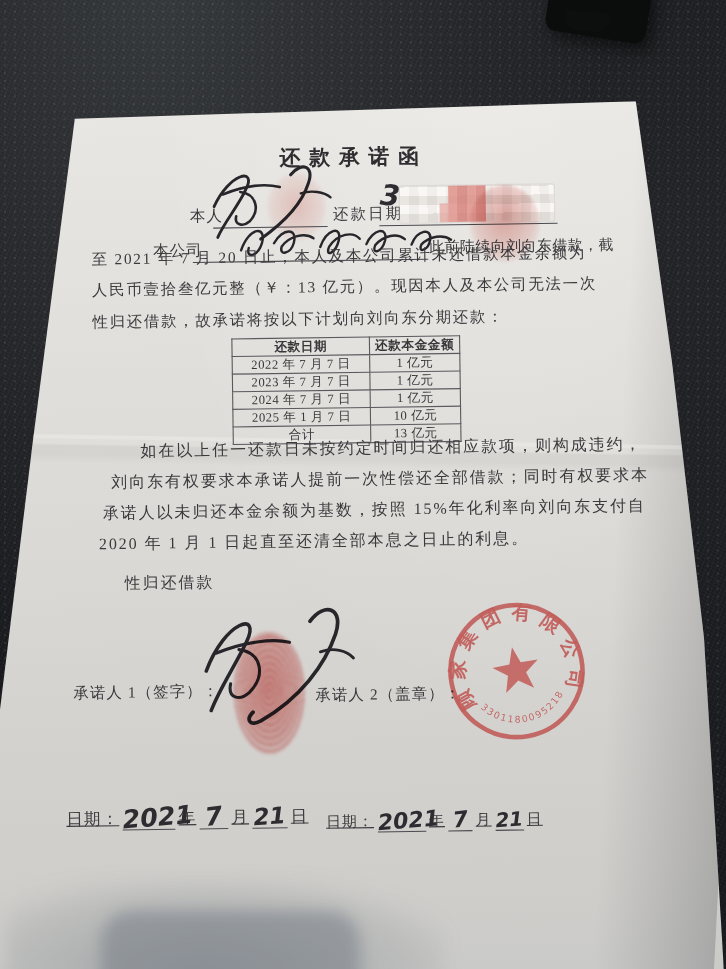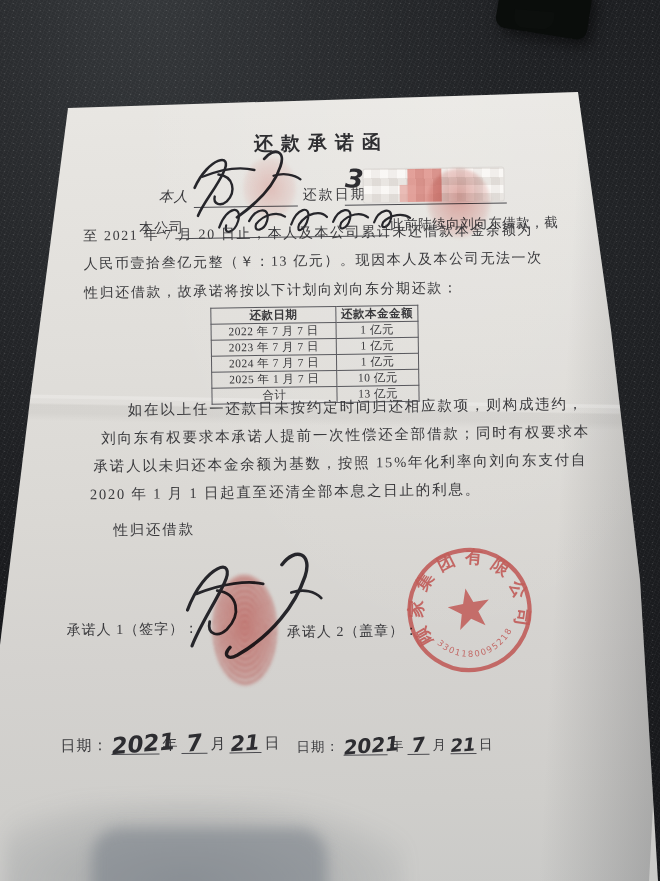--- a/index.html
+++ b/index.html
@@ -117,21 +117,21 @@
   table.repay{
     border-collapse:collapse;font-size:11.5px;color:#38383b;
     table-layout:fixed;width:208px;
   }
   table.repay th,table.repay td{
     border:1px solid #59595e;text-align:center;padding:0 2px;height:13px;
     font-weight:400;letter-spacing:0.5px;white-space:nowrap;
   }
   table.repay th{font-weight:600;}
   .date-row{display:flex;align-items:baseline;gap:3px;}
-  .date-row .printed{font-size:15px;letter-spacing:1px;}
+  .date-row .printed{font-size:15px;letter-spacing:1px;text-decoration:underline;}
   .date-row.small .printed{font-size:13.5px;}
   .hand-slot{display:inline-block;border-bottom:1.2px solid #4b4b50;text-align:center;}
   .hy{font-size:23px;transform:rotate(-4deg) translateY(2px);}
   .hm{font-size:23px;transform:rotate(-6deg) translateY(2px);}
   .hd{font-size:21px;transform:rotate(-3deg) translateY(2px);}
   .date-row.small .hy{font-size:20px;}
   .date-row.small .hm{font-size:20px;}
   .date-row.small .hd{font-size:18px;}
 </style>
 </head>
@@ -146,21 +146,21 @@
   <div class="sheen"></div>
   <div class="edge-shade"></div>
   <div class="crease"></div>
   <div class="shadow-blob-outer"></div>
   <div class="shadow-blob-inner"></div>
 
   <div class="content">
 
     <div class="abs title" style="left:258px;top:130px;">还款承诺函</div>
 
-    <div class="abs lbl" style="left:162px;top:186px;font-style:italic;">本人</div>
+    <div class="abs lbl" style="left:176px;top:186px;">本人</div>
     <div class="abs uline" style="left:197px;top:188px;width:104px;height:17px;"></div>
     <div class="abs lbl" style="left:306px;top:186px;letter-spacing:2px;">还款日期</div>
     <div class="abs hand" style="left:349px;top:168px;font-size:26px;transform:rotate(5deg);">3</div>
     <div class="abs uline" style="left:348px;top:188px;width:162px;height:17px;"></div>
     <div class="mosaic">
       <div class="red-px"></div>
       <div class="red-px2"></div>
     </div>
 
     <svg class="sig-svg" style="left:180px;top:144px;" width="138" height="78" viewBox="0 0 138 78">

